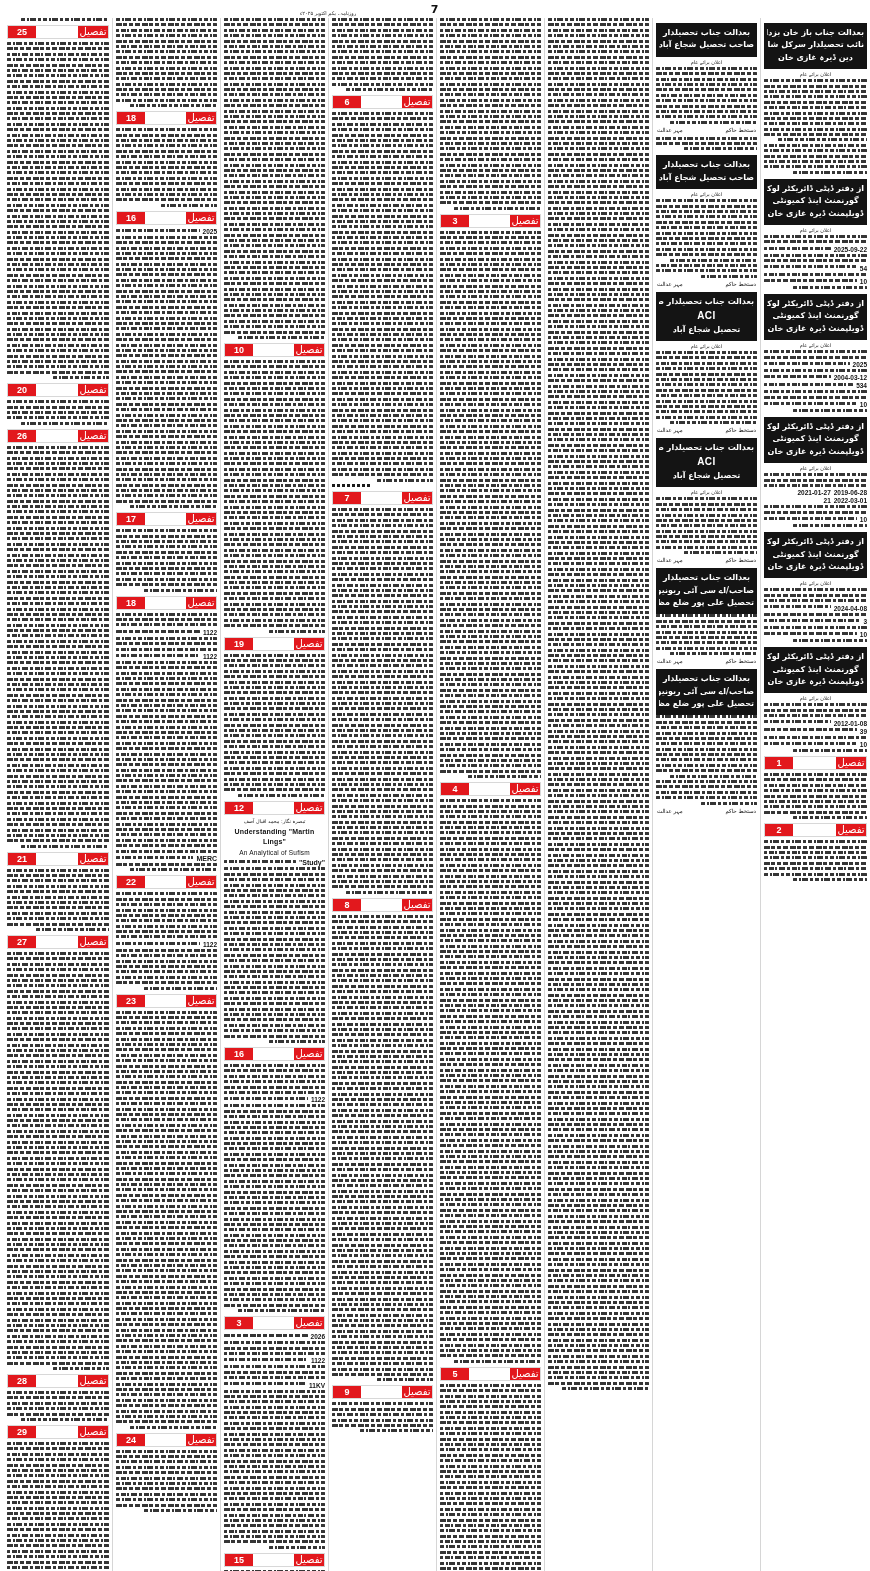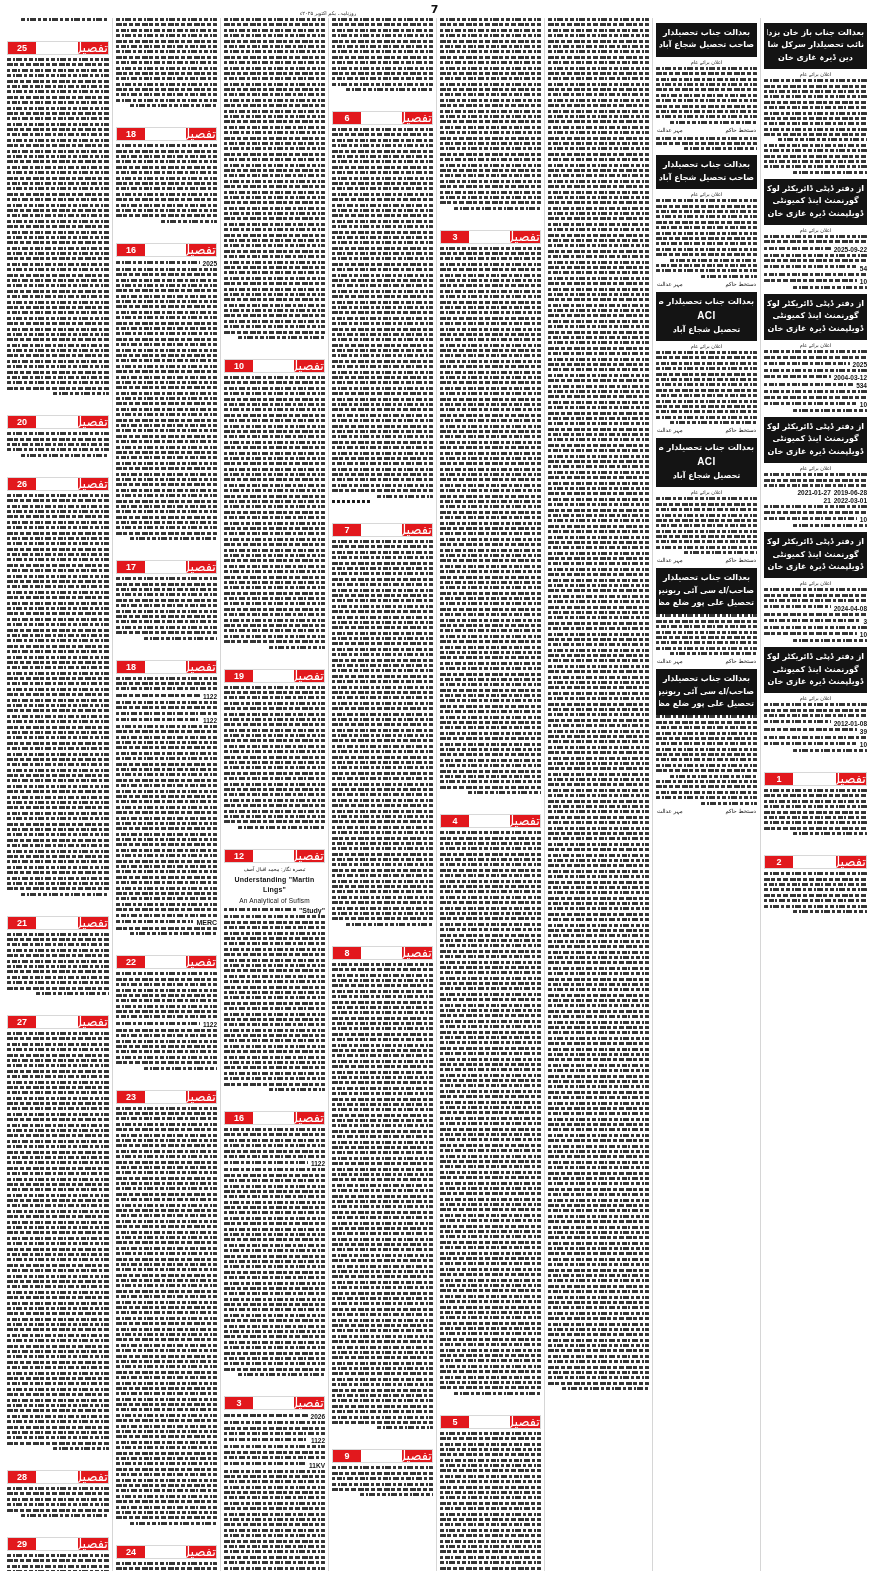--- a/index.html
+++ b/index.html
@@ -79,33 +79,33 @@
         #1a1a1a 14.8px,#1a1a1a 21px,
         transparent 21px,transparent 23px);
   }
   .line.short{width:72%;}
   .line.short2{width:55%;}
   .line.short3{width:86%;}
 
   
   .badge{
     display:flex;flex-direction:row;align-items:stretch;
-    height:14px;margin:20px 0 3px 0;
+    height:14px;margin:4px 0 3px 0;
     border:1px solid #d8d8d8;background:#fde047;
     box-sizing:border-box;
   }
   .badge .num{
     flex:0 0 28px;background:#e2181d;color:#fff;
     font-size:9px;font-weight:bold;line-height:12px;
     text-align:center;font-family:"Liberation Sans",sans-serif;
   }
   .badge .gap{flex:1 1 auto;background:#fff;}
   .badge .tag{
     flex:0 0 30px;background:#e2181d;color:#fff;
-    font-size:13px;line-height:12px;text-align:center;
+    font-size:10px;line-height:12px;text-align:center;
     direction:rtl;overflow:hidden;white-space:nowrap;
   }
 
   
   .notice-head{
     background:#141414;color:#fff;
     direction:rtl;text-align:center;
     padding:4px 3px 5px 3px;margin:5px 0 0 0;
     font-size:8px;line-height:1.55;font-weight:bold;
     box-sizing:border-box;

